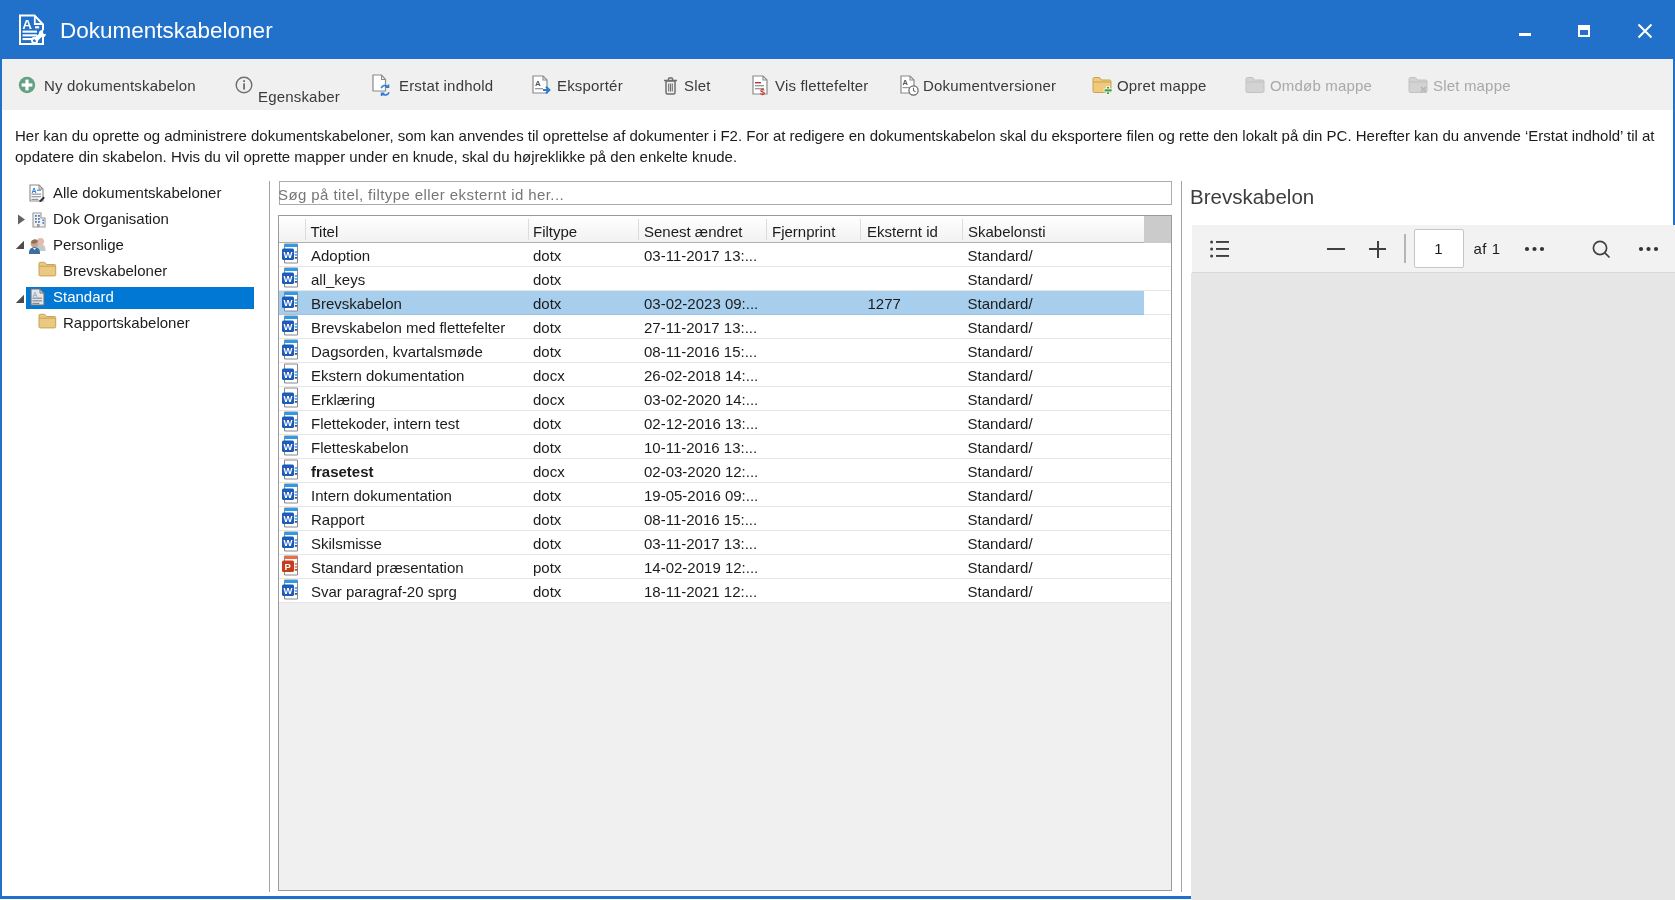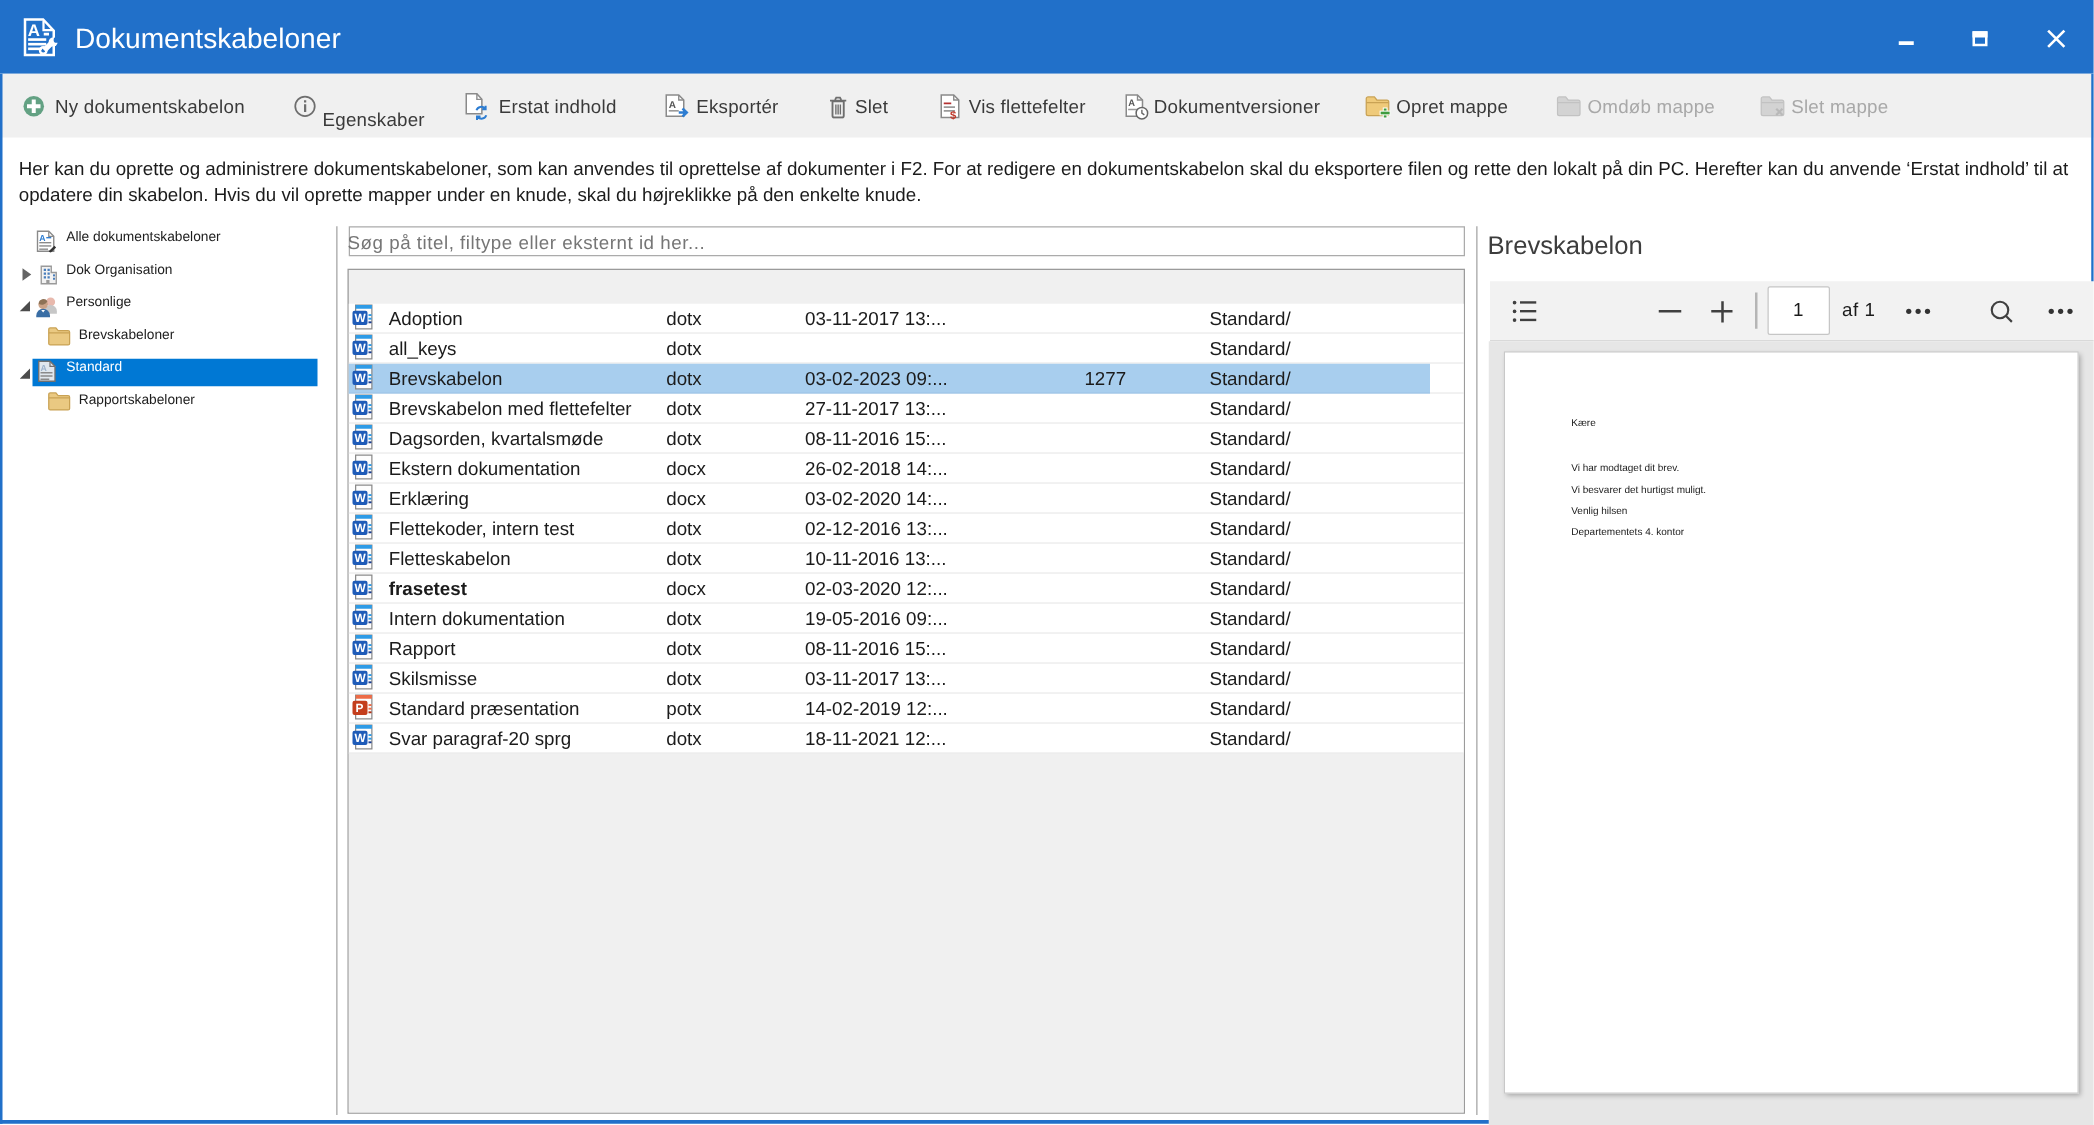--- a/index.html
+++ b/index.html
@@ -23,21 +23,21 @@
 
 #bleft { left:0; top:59px; width:2px; height:840px; background:#2170c9; }
 #bbottom { left:0; top:896px; width:1191px; height:3px; background:#2170c9; }
 #bright { left:1673px; top:59px; width:2px; height:166px; background:#2170c9; }
 
 
 #sep1 { left:269px; top:180.5px; width:1px; height:711px; background:#a3a3a3; }
 #sep2 { left:1181px; top:181px; width:1px; height:711px; background:#a3a3a3; }
 
 
-.treetxt { position:absolute; font-size:11px; color:#1c1c1c; white-space:nowrap; }
+.treetxt { position:absolute; font-size:15px; color:#1c1c1c; white-space:nowrap; }
 #tree-sel { left:26px; top:287px; width:228px; height:21.5px; background:#0078d4; }
 
 
 #search { left:279px; top:181px; width:893px; height:24px; background:#fff; border:1px solid #ababab; }
 #search-ph { left:278px; top:186.4px; font-size:15px; color:#767676; letter-spacing:0.42px; }
 
 
 #table { left:278px; top:215px; width:894px; height:676px; border:1px solid #9b9b9b; background:#f0f0f0; }
 #thead { position:absolute; left:0; top:0; width:892px; height:27px;
   background:linear-gradient(#ffffff,#f2f2f3); border-bottom:1px solid #b0b0b0; }
@@ -243,20 +243,35 @@
     <svg class="abs" style="left:38px;top:313px;" width="19" height="16" viewBox="0 0 19 16">
       <path d="M1 2.5 a1.2 1.2 0 0 1 1.2 -1.2 h4.5 l1.8 2.2 h8 a1.2 1.2 0 0 1 1.2 1.2 v9 a1.2 1.2 0 0 1 -1.2 1.2 h-14.3 a1.2 1.2 0 0 1 -1.2 -1.2 z" fill="#eac982" stroke="#c9a254" stroke-width="1"></path>
       <path d="M1 5.2 h16.7" stroke="#c9a254" stroke-width="1" fill="none"></path>
     </svg>
     <div class="treetxt" style="left:63px;top:314.3px;">Rapportskabeloner</div>
   </div>
 
   <div class="abs" id="search"></div>
   <div class="abs" id="search-ph">Søg på titel, filtype eller eksternt id her...</div>
   <div class="abs" id="table">
+<div id="thead">
+<div class="htxt" style="left:31.5px;">Titel</div>
+<div class="htxt" style="left:254px;">Filtype</div>
+<div class="htxt" style="left:365px;">Senest ændret</div>
+<div class="htxt" style="left:493px;">Fjernprint</div>
+<div class="htxt" style="left:588px;">Eksternt id</div>
+<div class="htxt" style="left:689px;">Skabelonsti</div>
+<div class="hv" style="left:25.5px;"></div>
+<div class="hv" style="left:248.5px;"></div>
+<div class="hv" style="left:358.5px;"></div>
+<div class="hv" style="left:487px;"></div>
+<div class="hv" style="left:581px;"></div>
+<div class="hv" style="left:683px;"></div>
+<div id="scrollcorner"></div>
+</div>
 <div class="trow" style="top:27px;">
 <svg class="abs" style="left:2px;top:0px;" width="21" height="22" viewBox="0 0 21 22">
 <path d="M3.5 1 h13 v19 h-13 z" fill="#fdfdfd" stroke="#8a8a8a" stroke-width="1"></path>
 <rect x="3.5" y="1" width="13" height="3" fill="#2e9be6"></rect>
 <rect x="1" y="5.5" width="12" height="11.5" rx="1.6" fill="#1e5bb8"></rect>
 <text x="2.6" y="14.8" font-size="9.5" font-weight="bold" fill="#fff" font-family="Liberation Sans">W</text>
 <rect x="13.8" y="8.3" width="2.4" height="1.5" fill="#2e9be6"></rect>
 <rect x="13.8" y="11.2" width="2.4" height="1.5" fill="#2e9be6"></rect>
 <rect x="13.8" y="14.1" width="2.4" height="1.5" fill="#1b3f8f"></rect>
 </svg>
@@ -507,26 +522,19 @@
       <circle cx="8" cy="8" r="6.6" fill="none" stroke="#404040" stroke-width="1.7"></circle>
       <path d="M12.8 12.8 L17.5 17.5" stroke="#404040" stroke-width="1.7"></path>
     </svg>
     <svg class="abs" style="left:1638px;top:246px;" width="22" height="6" viewBox="0 0 22 6">
       <circle cx="3" cy="3" r="2.1" fill="#333"></circle>
         <circle cx="10.5" cy="3" r="2.1" fill="#333"></circle>
         <circle cx="18" cy="3" r="2.1" fill="#333"></circle>
     </svg>
   </div>
   <div class="abs" id="preview"></div>
-  <div class="abs" id="page">
-    <div class="pgtxt" style="left:53px; top:52px;">Kære</div>
-    <div class="pgtxt" style="left:53px; top:88px;">Vi har modtaget dit brev.</div>
-    <div class="pgtxt" style="left:53px; top:104.5px;">Vi besvarer det hurtigst muligt.</div>
-    <div class="pgtxt" style="left:53px; top:121.5px;">Venlig hilsen</div>
-    <div class="pgtxt" style="left:53px; top:139px;">Departementets 4. kontor</div>
-  </div>
 
   <div class="abs" id="sep1"></div>
   <div class="abs" id="sep2"></div>
   <div class="abs" id="bleft"></div>
   <div class="abs" id="bbottom"></div>
   <div class="abs" id="bright"></div>
 </div>
 
 </body></html>

